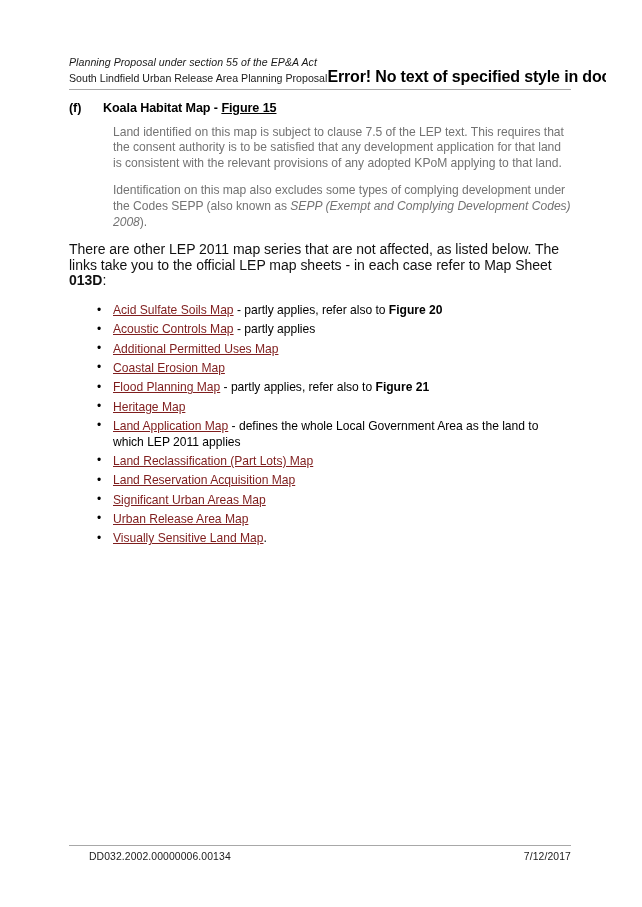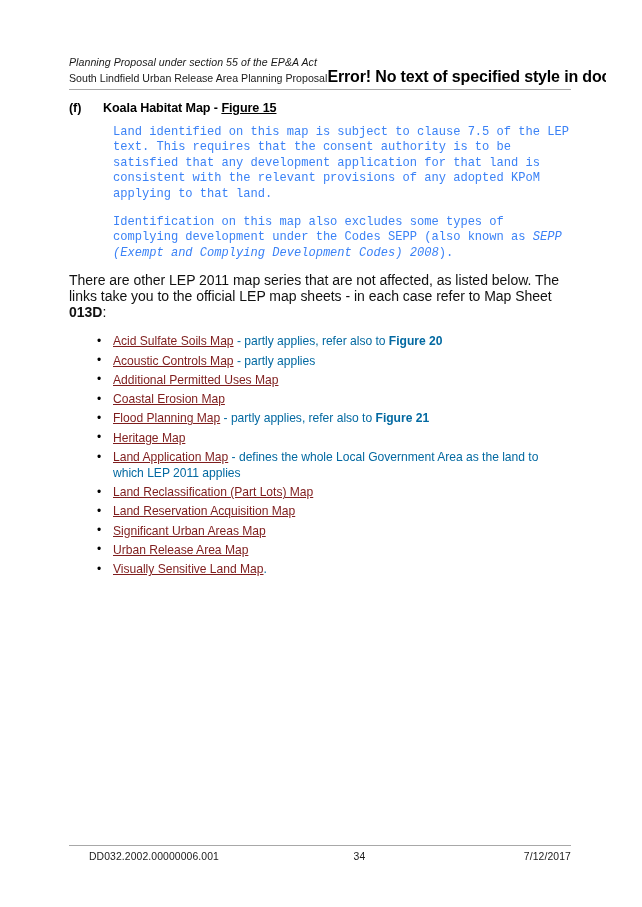--- a/index.html
+++ b/index.html
@@ -89,22 +89,21 @@
   }
 
   
   .body-para {
     margin-left: 44px;
     margin-top: 9px;
     font-size: 12.1px;
     line-height: 15.6px;
     text-align: left;
     letter-spacing: -0.02px;
-    color: #3b82f6;
-    font-family: Liberation Mono, monospace;
+    color: #737373;
   }
   .para-lead {
     margin-left: 0;
     margin-top: 12px;
     font-size: 14px;
     line-height: 15.6px;
     letter-spacing: -0.02px;
     color: #111111;
   }
   .bold {
@@ -136,21 +135,21 @@
     top: -0.5px;
     font-size: 12px;
     color: #000000;
   }
   a.map-link {
     color: #7f1d1d;
     text-decoration: underline;
     text-underline-offset: 1px;
   }
   .trail {
-    color: #0369a1;
+    color: #000000;
   }
 
   
   .doc-footer {
     position: absolute;
     left: 69px;
     top: 845px;
     width: 502px;
   }
   .footer-rule {
@@ -166,21 +165,21 @@
     line-height: 13px;
     color: #1a1a1a;
     letter-spacing: 0.1px;
   }
   .footer-doc-id {
     flex: 0 0 auto;
     margin-left: 20px;
   }
   .footer-page {
     flex: 1 1 auto;
-    text-align: center;
+    text-align: left;
     padding-right: 24px;
   }
   .footer-date {
     flex: 0 0 auto;
   }
 </style>
 </head>
 <body>
 
 <div class="page">

